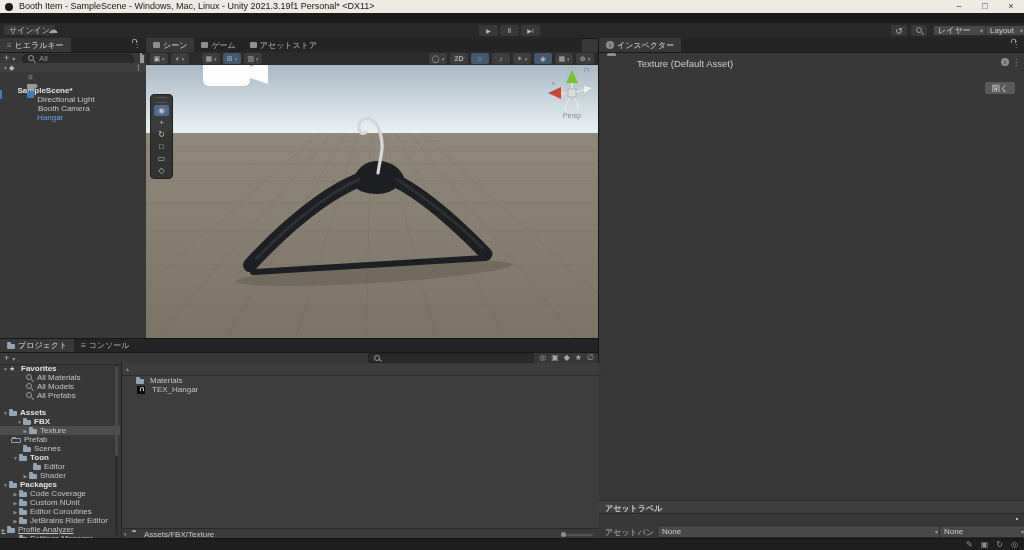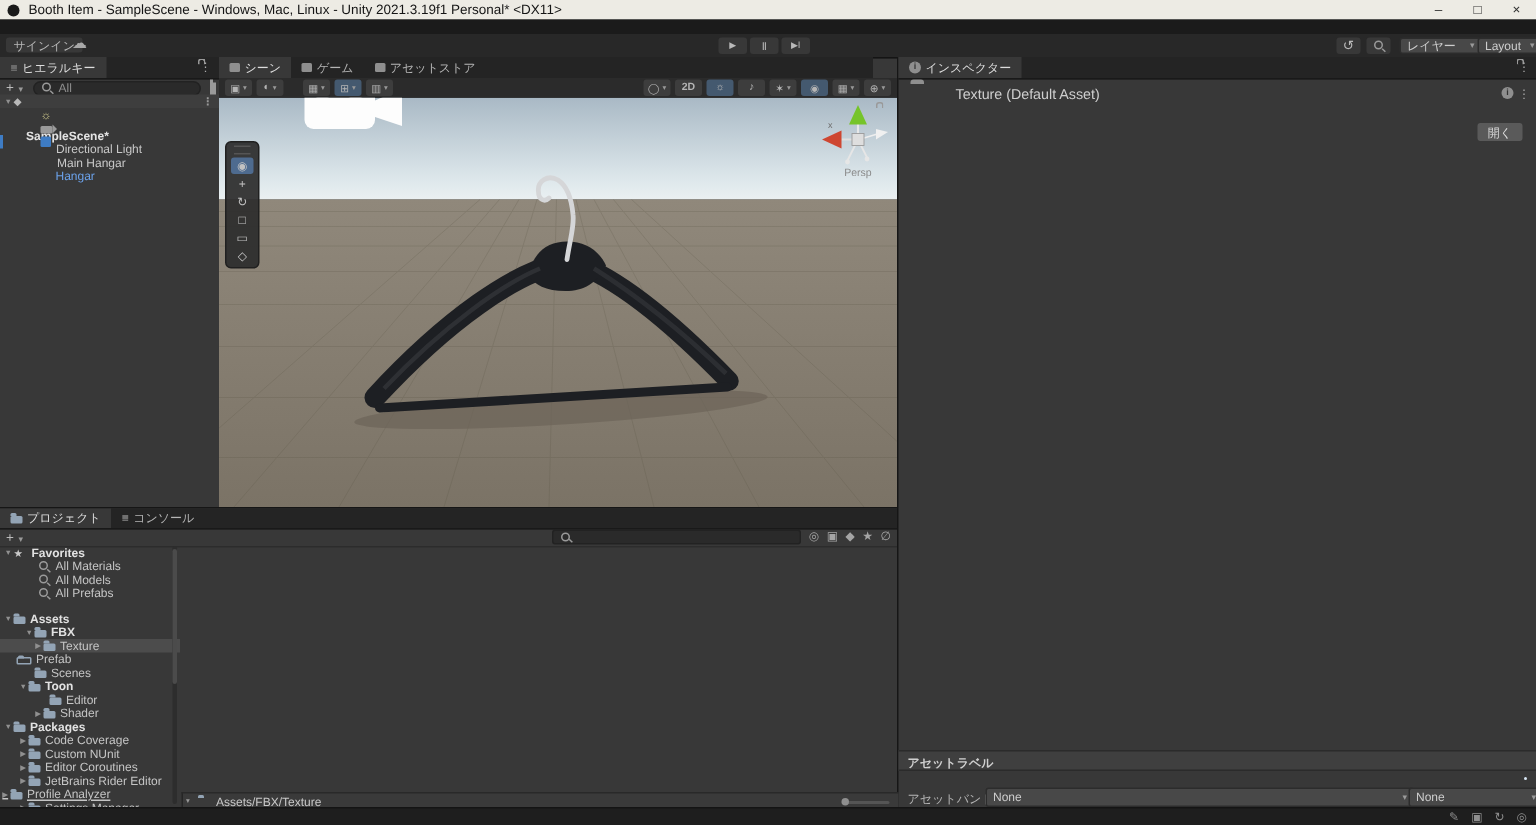--- a/index.html
+++ b/index.html
@@ -151,21 +151,21 @@
         </div>
         <div class="hrow" style="padding-left: 20px;">
           <span class="arrow"></span>
           <span class="i-light">☼</span>
           <span class="lb">Directional Light</span>
           <span class="end"></span>
         </div>
         <div class="hrow" style="padding-left: 20px;">
           <span class="arrow"></span>
           <span class="i-cam"></span>
-          <span class="lb">Main Hangar</span>
+          <span class="lb">Booth Camera</span>
           <span class="end"></span>
         </div>
         <div class="hrow sel-blue" style="padding-left: 20px;">
           <span class="arrow"></span>
           <span class="i-cube"></span>
           <span class="lb">Hangar</span>
           <span class="end"></span>
         </div>
       </div>
   </div>
@@ -487,20 +487,44 @@
         <div class="trow" style="padding-left: 12px;">
           <span class="arrow">▶</span>
           <span class="i-folder"></span>
           <span class="lb">Settings Manager</span>
         </div>
       </div>
     <div class="abs" style="left:115px;top:25px;width:3px;height:172px;background:#2d2d2d;border-radius:2px;">
       <div style="position:absolute;left:0;top:2px;width:3px;height:90px;background:#4b4b4b;border-radius:2px;"></div>
     </div>
 
+    <div class="abs" style="left:121px;top:24px;width:477px;height:165px;background:#3d3d3d;border-left:1px solid #252525;">
+      <div class="abs" style="left:0;top:0;width:477px;height:12px;border-bottom:1px solid #2e2e2e;display:flex;align-items:center;gap:3px;padding-left:3px;">
+        <span style="font-size:5px;color:#8a8a8a;">▲</span>
+        <span style="display:flex;gap:3px;align-items:center;">
+
+        <span class="crumb"></span>
+            <span class="crumb sep"></span>
+            <span class="crumb"></span>
+            <span class="crumb sep"></span>
+            <span class="crumb bold"></span>
+          </span>
+      </div>
+      <div class="abs" style="left:14px;top:13px;width:460px;">
+
+      <div class="trow" style="height:9px;gap:3px;">
+            <span class="i-folder"></span>
+            <span class="lb">Materials</span>
+          </div>
+          <div class="trow" style="height:9px;gap:3px;">
+            <span class="i-tex"></span>
+            <span class="lb">TEX_Hangar</span>
+          </div>
+        </div>
+    </div>
 
     <div class="abs" style="left:121px;top:189px;width:477px;height:11px;background:#3a3a3a;border-top:1px solid #292929;border-left:1px solid #252525;">
       <span class="abs" style="left:2px;top:2px;font-size:5px;color:#999;">▾</span>
       <span class="abs i-folder" style="left:10px;top:3px;"></span>
       <span class="abs" style="left:22px;top:1px;font-size:8px;color:#c8c8c8;">Assets/FBX/Texture</span>
       <div class="abs" style="right:6px;top:5px;width:32px;height:2px;background:#555;border-radius:1px;">
         <div style="position:absolute;left:0;top:-2px;width:5px;height:5px;border-radius:50%;background:#8f8f8f;"></div>
       </div>
     </div>
   </div>

